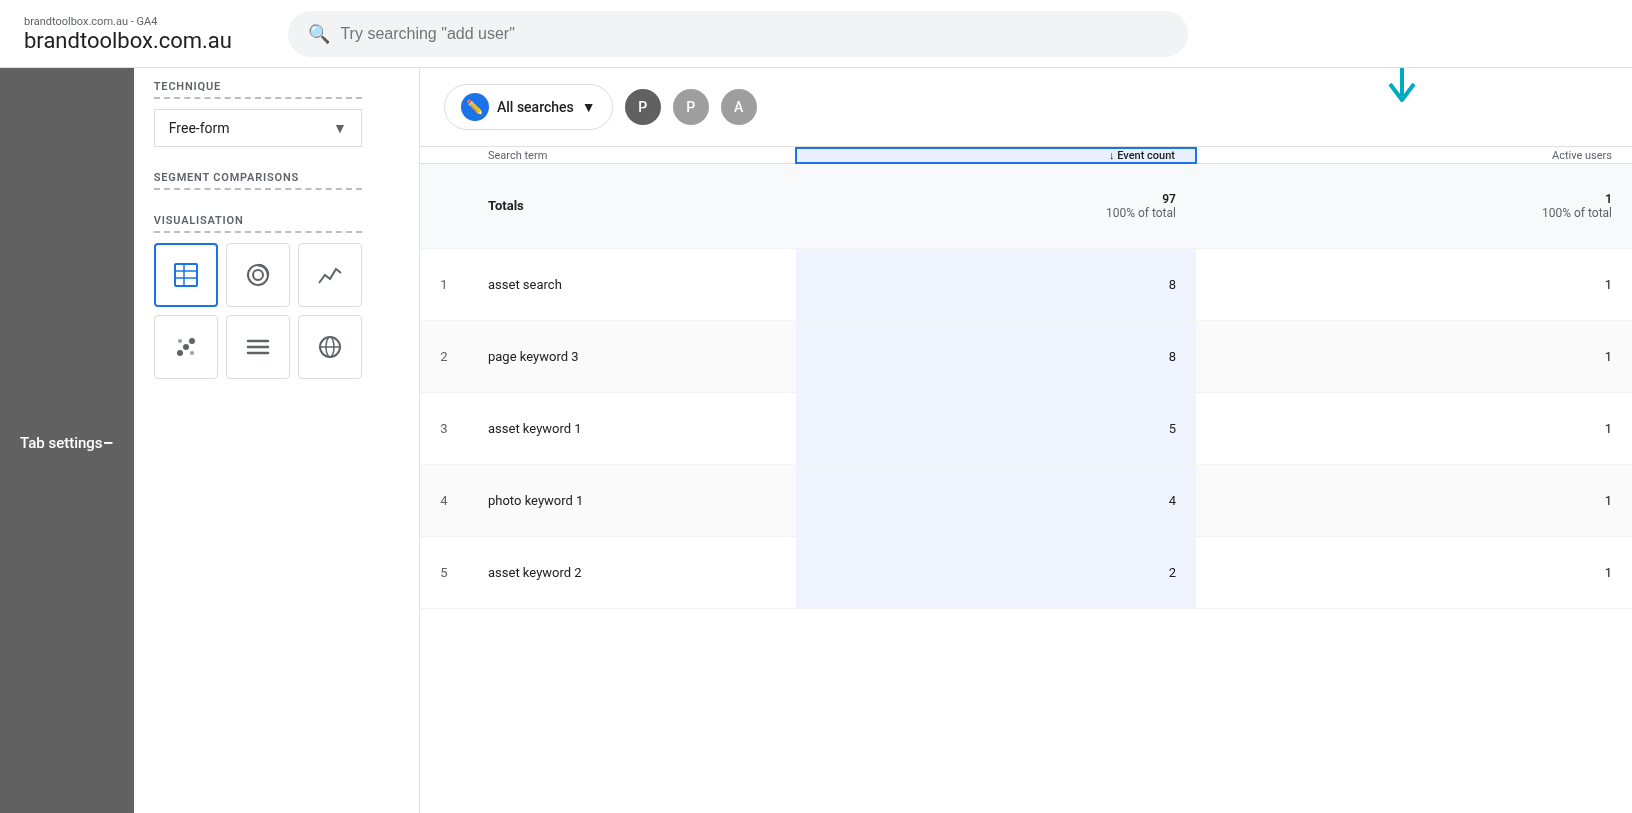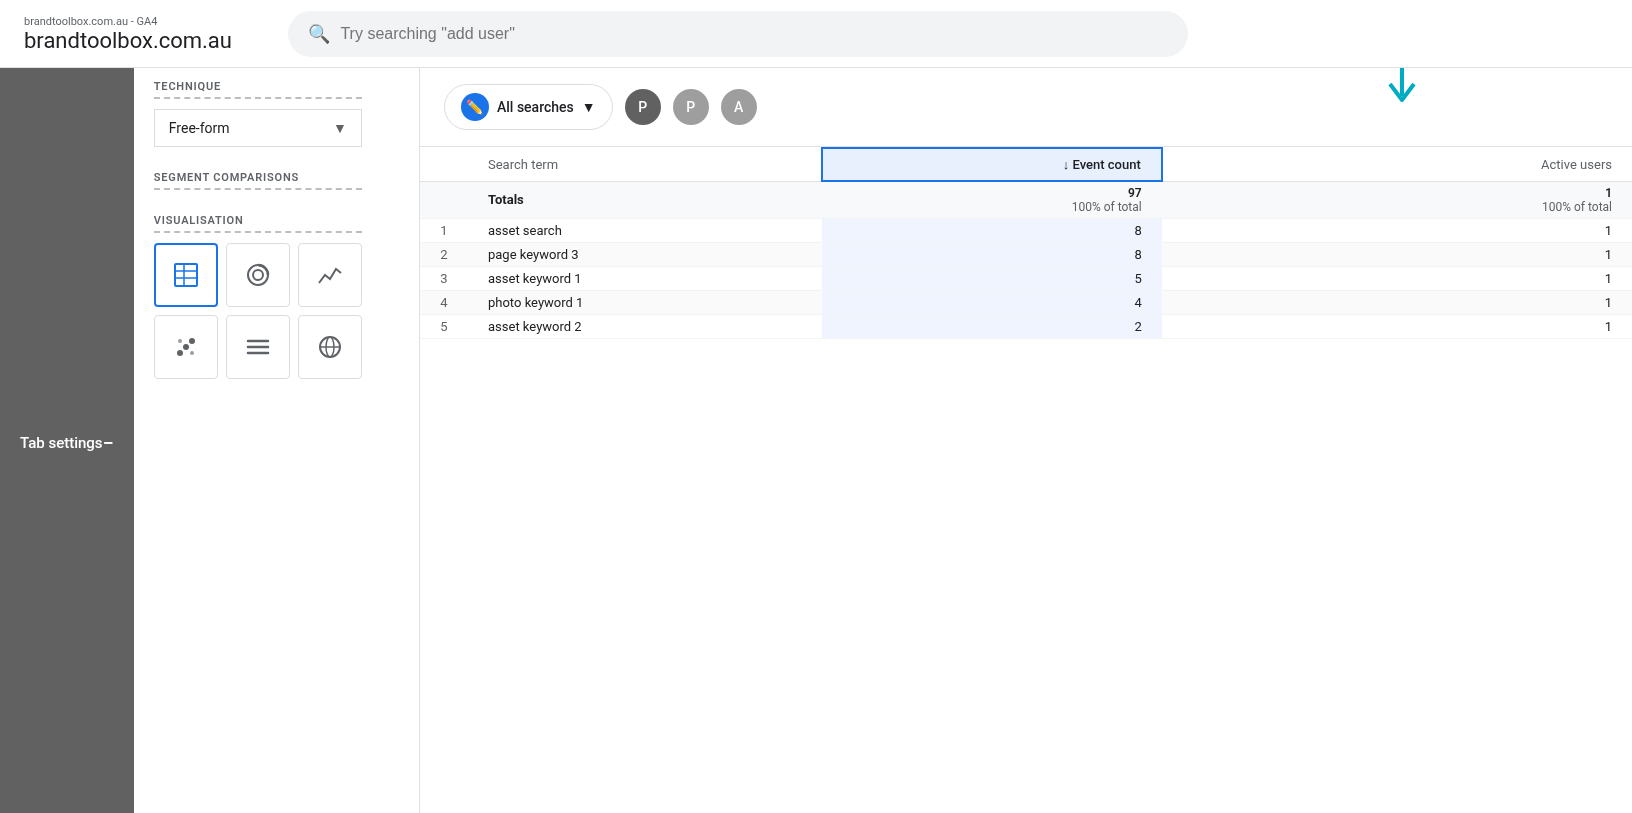--- a/index.html
+++ b/index.html
@@ -213,38 +213,38 @@
       flex-direction: column;
       align-items: center;
     }
 
     
     .data-table {
       width: 100%;
       border-collapse: collapse;
     }
     .data-table thead tr th {
-      padding: 8px 20px;
+      padding: 0 20px;
       text-align: right;
-      font-size: 13px;
+      font-size: 11px;
       font-weight: 400;
       color: #5f6368;
       border-bottom: 1px solid #e0e0e0;
     }
     .data-table thead tr th.left {
       text-align: left;
     }
     .data-table thead tr th.active-col {
       background: #e8f0fe;
       border: 2px solid #1a73e8;
       color: #202124;
       font-weight: 500;
     }
     .data-table tbody tr td {
-      padding: 4px 20px;
+      padding: 28px 20px;
       font-size: 13px;
       color: #202124;
       border-bottom: 1px solid #f1f3f4;
       text-align: right;
     }
     .data-table tbody tr td.left {
       text-align: left;
     }
     .data-table tbody tr td.center {
       text-align: center;
@@ -390,21 +390,21 @@
         </svg>
       </div>
     </div>
 
     <div class="table-wrapper">
       <table class="data-table">
         <thead>
           <tr>
             <th class="left" style="width:48px;"></th>
             <th class="left" style="cursor:pointer;">Search term</th>
-            <th class="active-col" style="cursor:pointer;width:340px;">↓ Event count</th>
+            <th class="active-col" style="cursor:pointer;width:400px;">↓ Event count</th>
             <th style="cursor:pointer; min-width:180px;">Active users</th>
           </tr>
         </thead>
         <tbody>
 
           <tr class="totals-row">
             <td class="center"></td>
             <td class="left"><strong>Totals</strong></td>
             <td class="active-col-cell">
               <div class="total-main">97</div>

